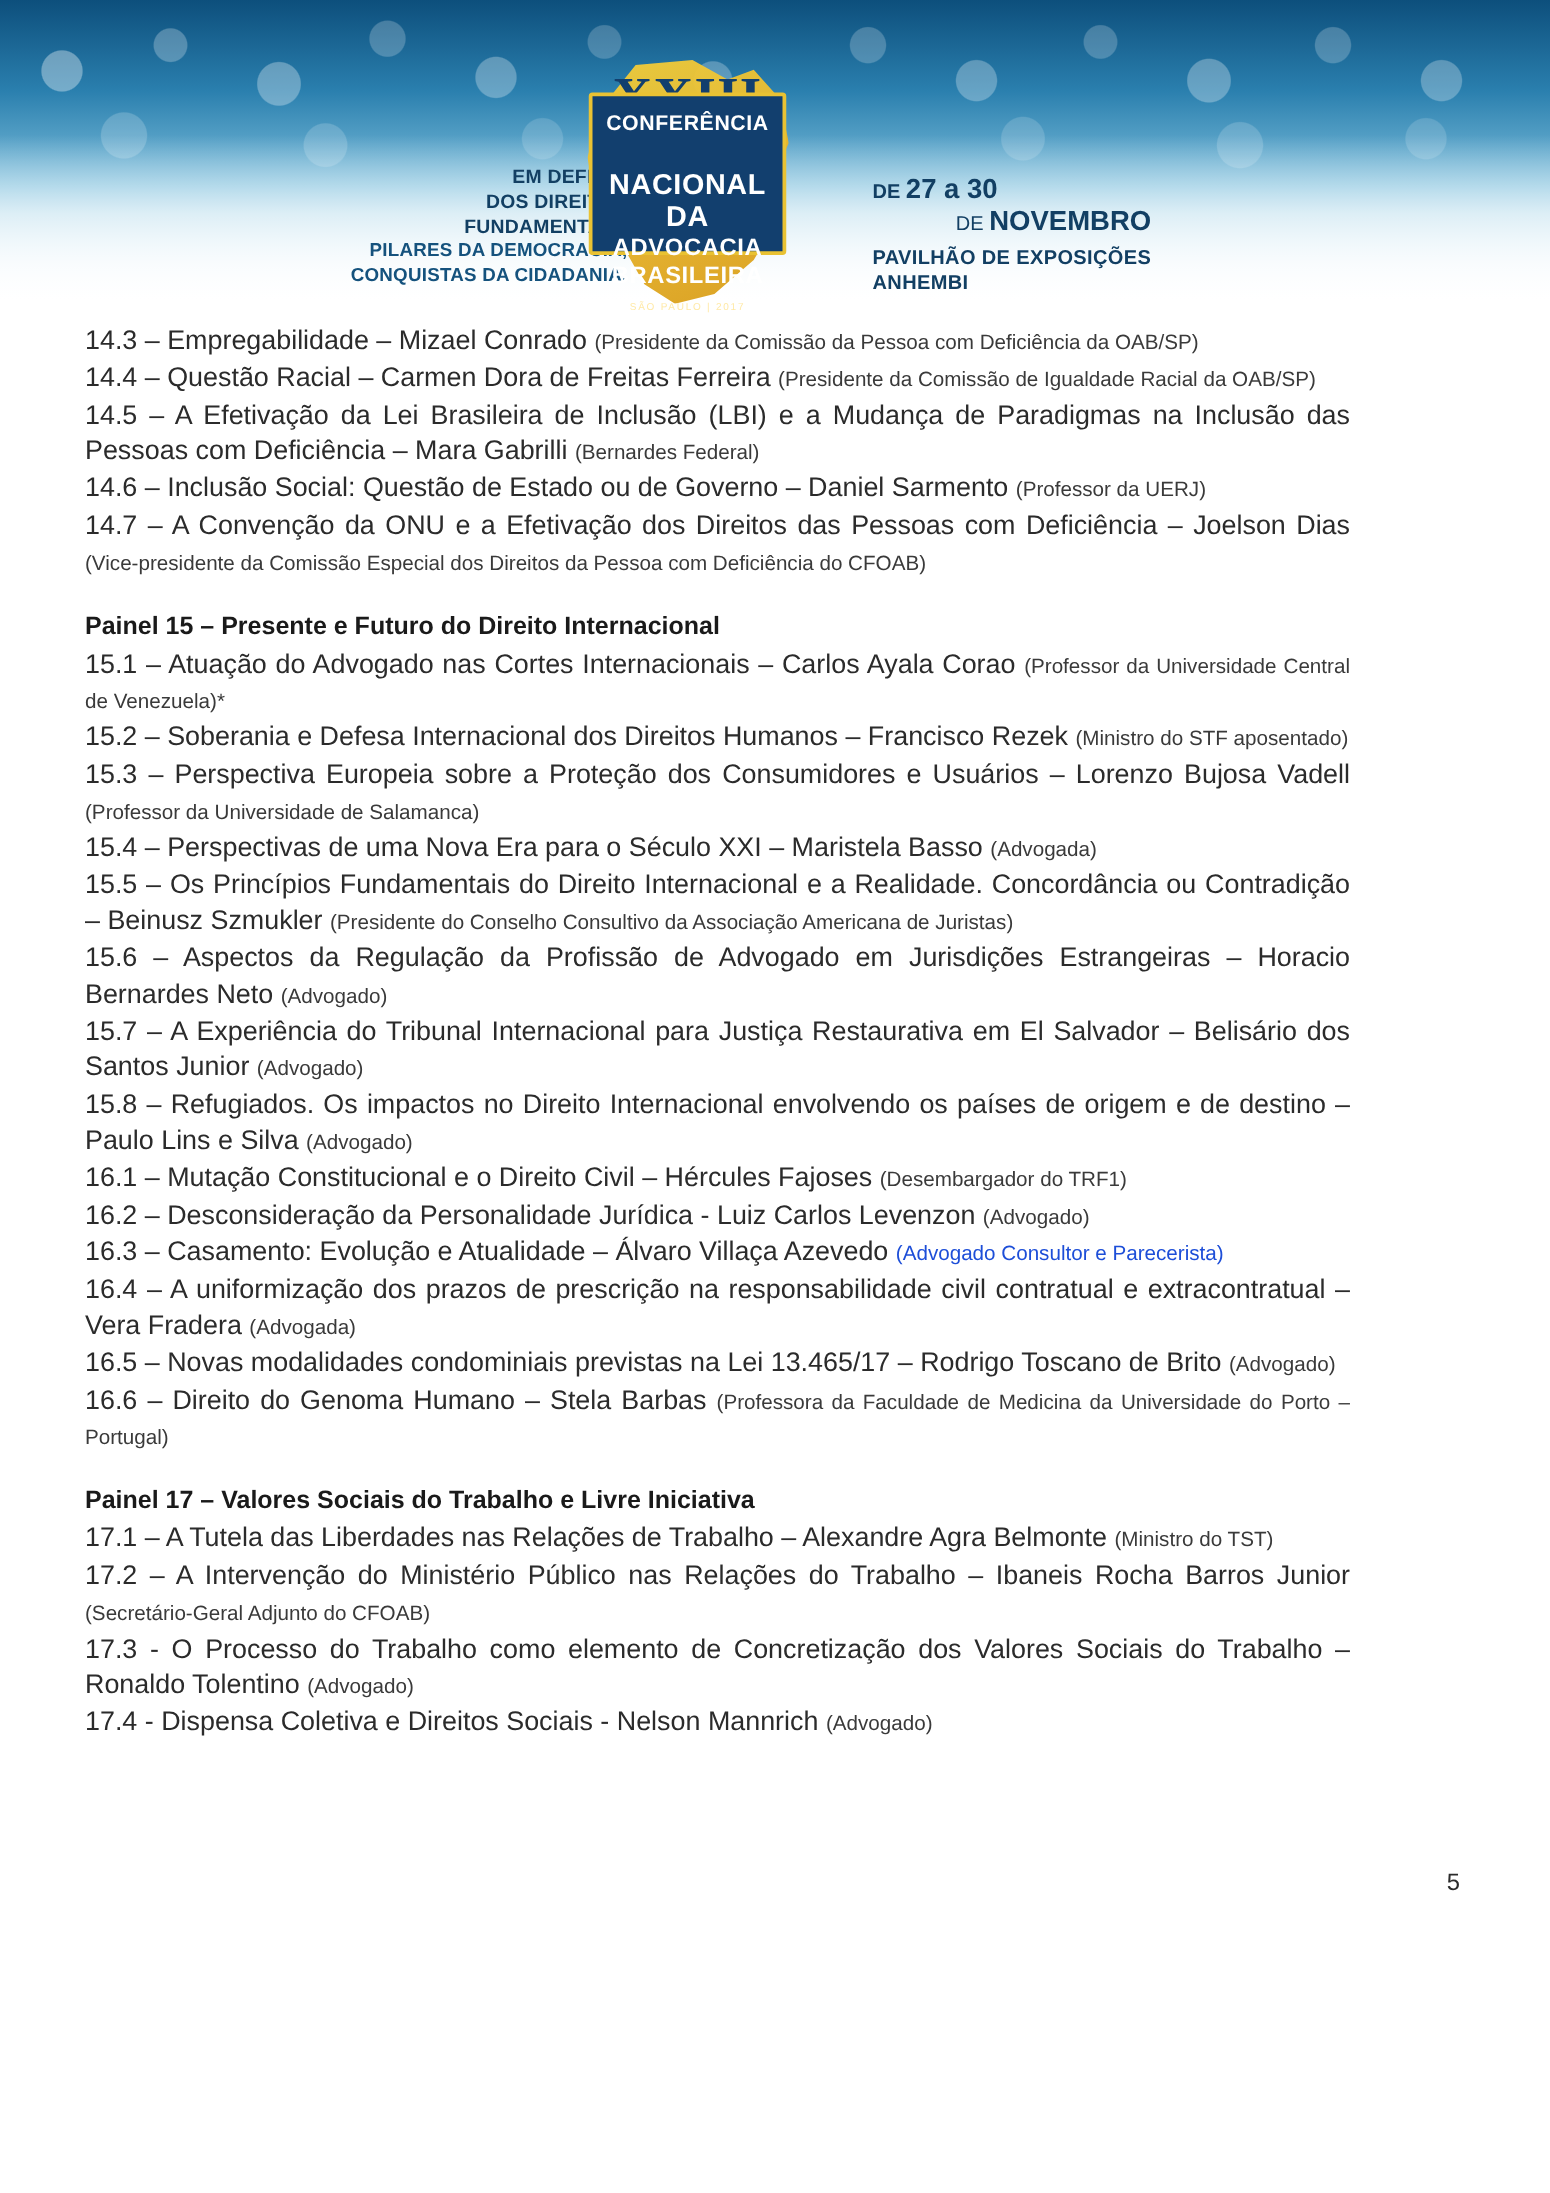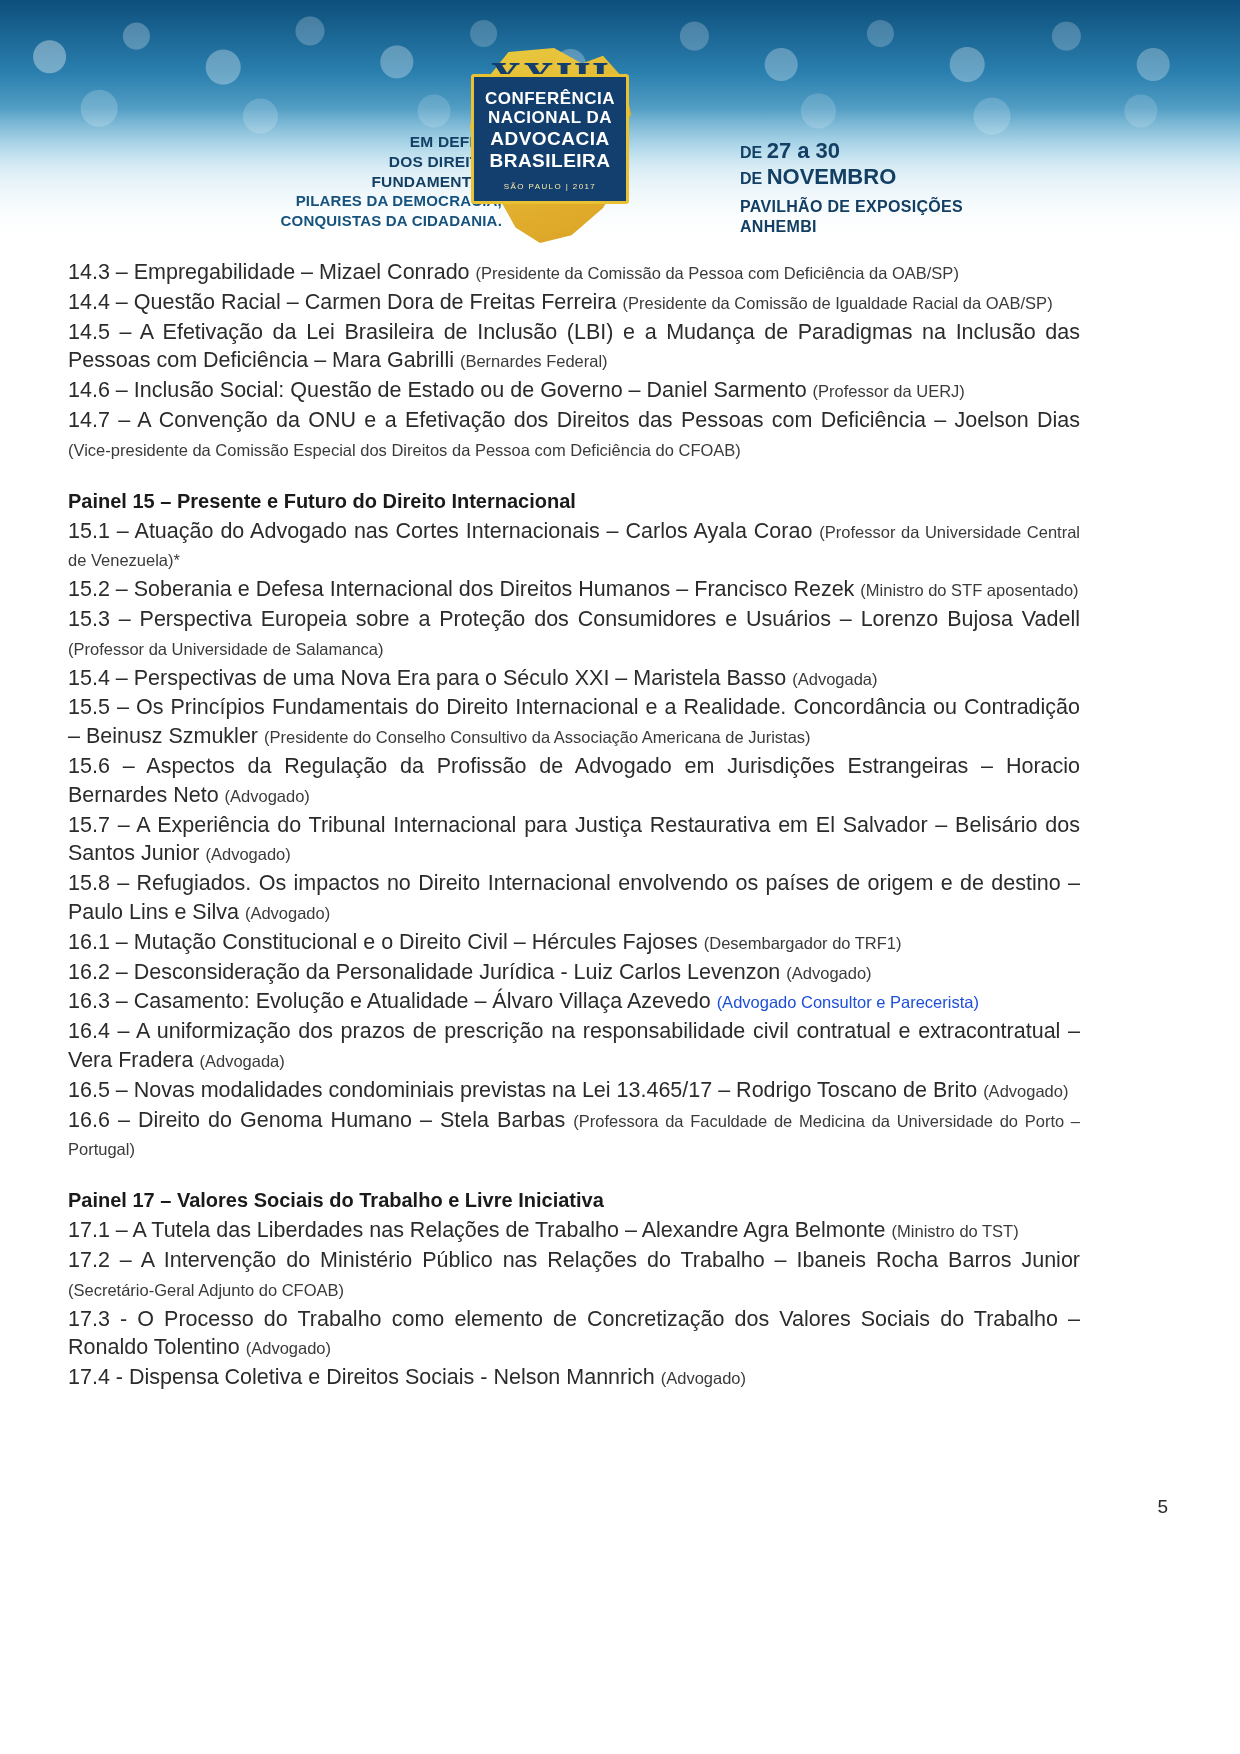--- a/index.html
+++ b/index.html
@@ -103,21 +103,21 @@
     text-align: center;
     padding-top: 12px;
     box-sizing: border-box;
   }
   .logo-box .l1, .logo-box .l2, .logo-box .l3 {
     font-weight: bold;
     letter-spacing: .5px;
     line-height: 1.12;
   }
   .logo-box .l1 { font-size: 17px; }
-  .logo-box .l2 { font-size: 17px; }
+  .logo-box .l2 { font-size: 23px; margin-top: 27px; }
   .logo-box .l3 { font-size: 19px; margin-top: 1px; }
   .logo-box .l4 {
     font-size: 8px;
     letter-spacing: 1.4px;
     margin-top: 10px;
     color: #ffe9a6;
   }
   .roman {
     position: absolute;
     left: 0;
@@ -126,28 +126,28 @@
     text-align: center;
     font-family: "Liberation Serif", serif;
     font-size: 44px;
     font-weight: bold;
     color: #123f6e;
     letter-spacing: 1px;
   }
 
   .dateblock {
     position: absolute;
-    left: 740px;
+    left: 698px;
     top: 138px;
     color: #123f63;
     line-height: 1.18;
   }
   .dateblock .ln1 { font-size: 16px; font-weight: bold; }
   .dateblock .ln1 b { font-size: 22px; }
-  .dateblock .ln2 { font-size: 16px; font-weight: bold; }
+  .dateblock .ln2 { font-size: 16px; font-weight: normal; text-align: right; }
   .dateblock .ln2 b { font-size: 22px; }
   .dateblock .ln3 {
     font-size: 16px;
     font-weight: bold;
     margin-top: 7px;
     letter-spacing: .3px;
     line-height: 1.25;
   }
 
   

